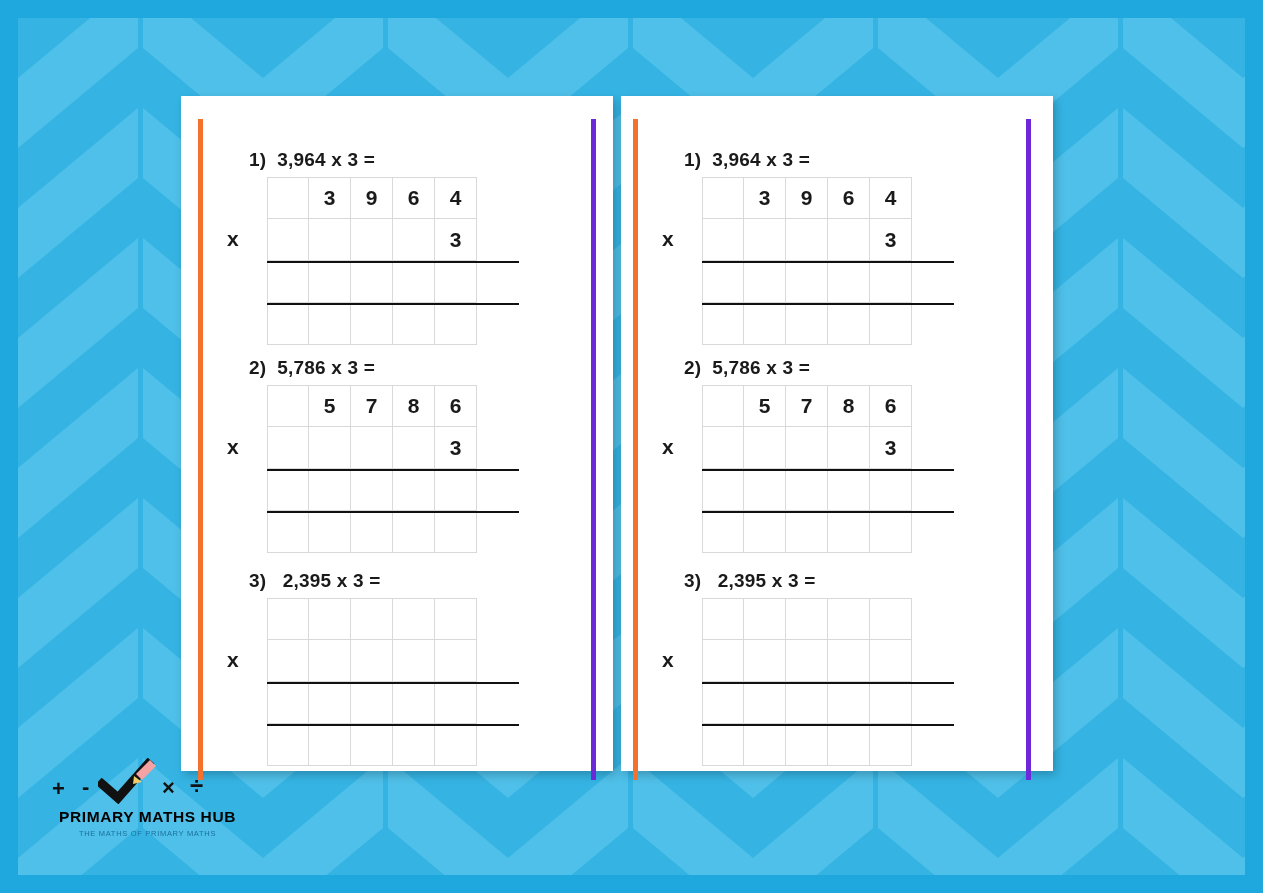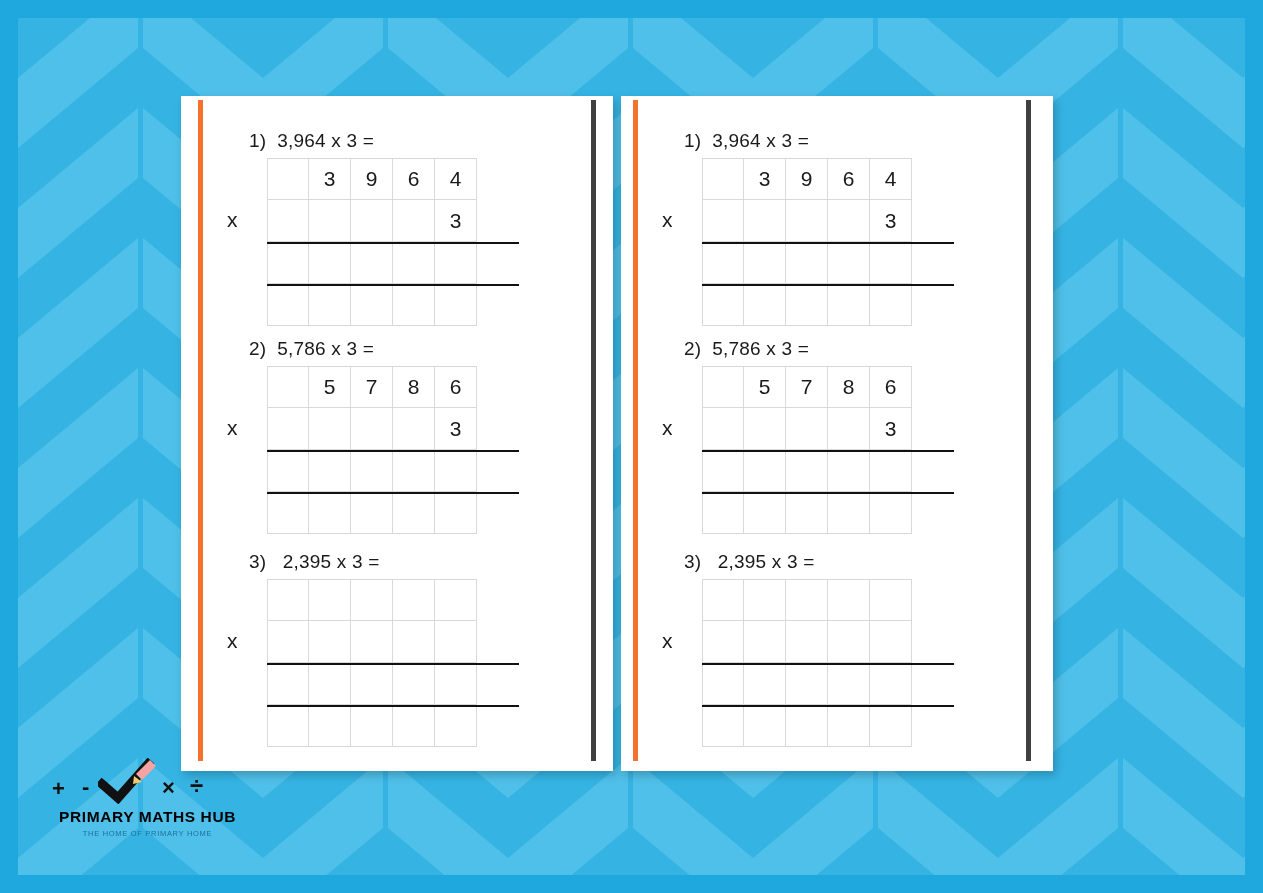--- a/index.html
+++ b/index.html
@@ -32,25 +32,26 @@
   .sheet {
     position: absolute;
     background: #ffffff;
     box-shadow: 3px 4px 9px rgba(0,0,0,0.22);
   }
   .sheet-left  { left: 181px;  top: 96px; width: 432px; height: 675px; }
   .sheet-right { left: 621px;  top: 96px; width: 432px; height: 675px; }
 
   .sheet-inner {
     position: absolute;
-    left: 17px; top: 4px;
+    left: 17px; top: 23px;
     width: 398px; height: 661px;
     border-left: 5px solid #f4712e;
-    border-right: 5px solid #404040;
+    border-right: 5px solid #6d28d9;
     padding: 0 12px;
+    font-weight: bold;
   }
   .sheet-right .sheet-inner { left: 12px; }
 
   
   .question {
     position: absolute;
     left: 0; width: 100%;
   }
   .q-label {
     font-size: 19px;
@@ -429,16 +430,16 @@
       <span class="sym" style="left:42px; top:8px; font-size:22px;">-</span>
       <svg style="position:absolute; left:58px; top:-8px;" width="62" height="46" viewBox="0 0 62 46">
         <path d="M4 26 L20 40 L50 6" stroke="#111" stroke-width="9" fill="none" stroke-linecap="square"></path>
         <path d="M38 16 L52 2 L58 8 L44 22 Z" fill="#f4a2a2"></path>
         <path d="M36 18 L44 24 L35 26 Z" fill="#f4c96a"></path>
       </svg>
       <span class="sym" style="left:122px; top:9px; font-size:22px;">×</span>
       <span class="sym" style="left:150px; top:6px; font-size:24px;">÷</span>
     </div>
     <div class="brand">PRIMARY MATHS HUB</div>
-    <div class="tagline">THE HOME OF PRIMARY HOME</div>
+    <div class="tagline">THE MATHS OF PRIMARY MATHS</div>
   </div>
 
 </div>
 
 </body></html>

